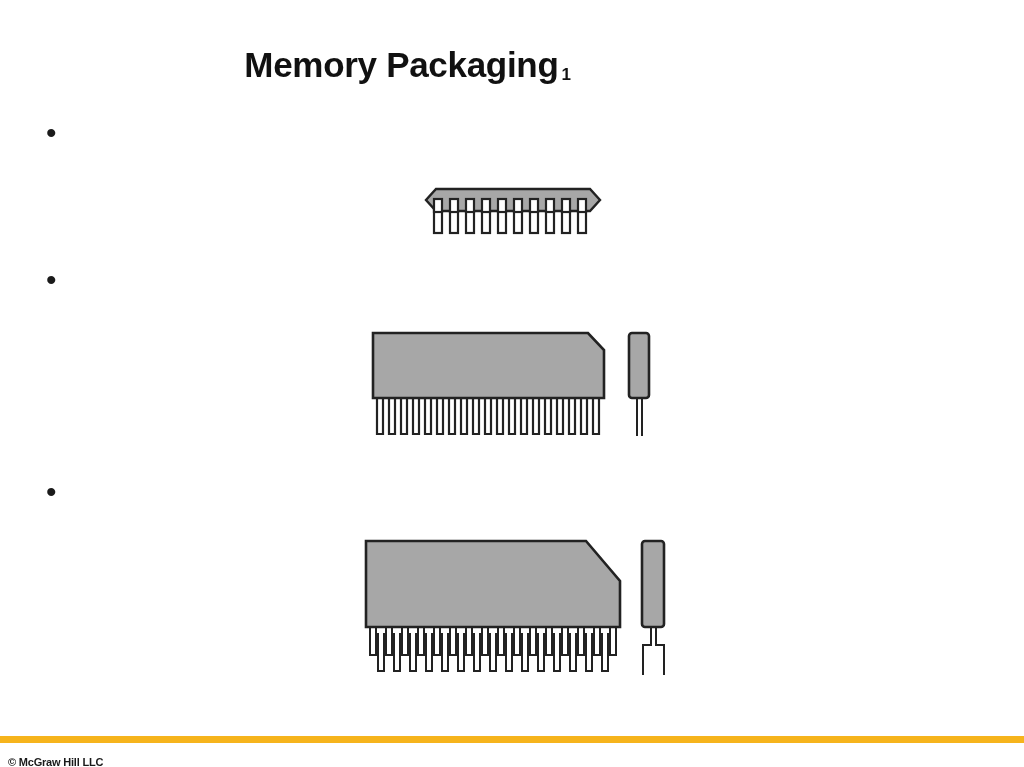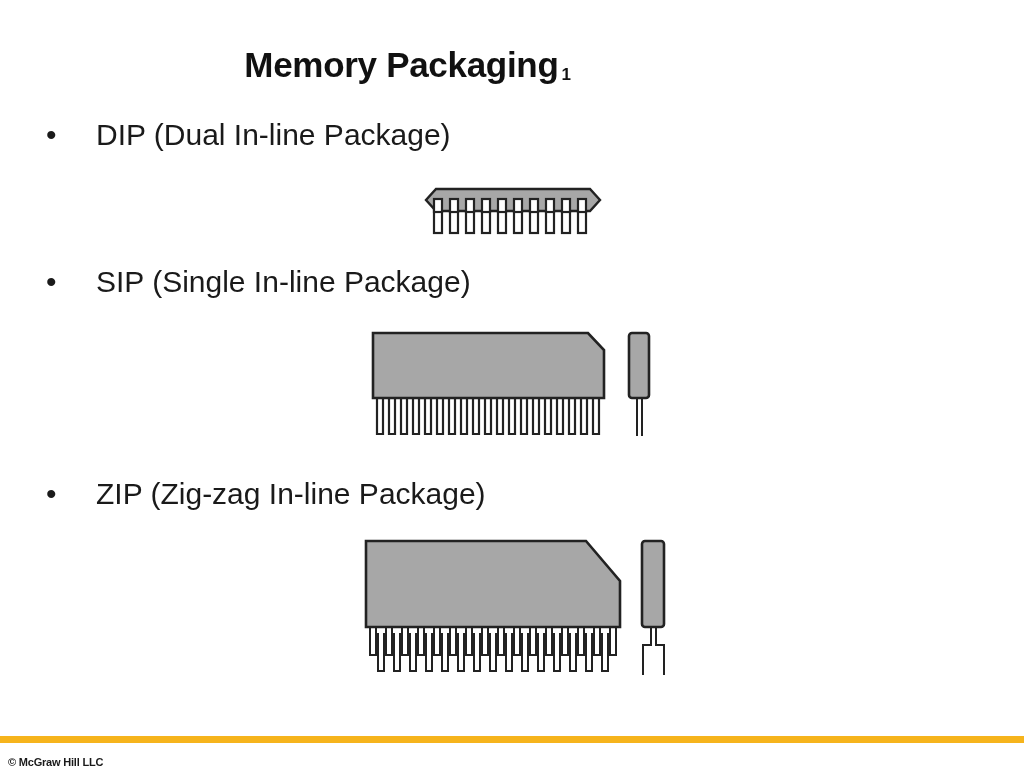--- a/index.html
+++ b/index.html
@@ -104,21 +104,20 @@
 </style>
 </head>
 <body>
 
 <div class="slide-title">
   <span class="title-text">Memory Packaging</span><span class="title-ref">1</span>
 </div>
 
 <div class="bullet-row" id="bullet-dip">
   <span class="bullet-marker">•</span>
-  <span class="bullet-text">DIP (Dual In-line Package)</span>
 </div>
 
 <div class="figure" id="fig-dip">
   <svg width="190" height="58" viewBox="0 0 190 58" xmlns="http://www.w3.org/2000/svg">
 
     <g>
       <rect x="16" y="16" width="8" height="31" fill="#ffffff" stroke="#222222" stroke-width="2.2"></rect>
       <rect x="32" y="16" width="8" height="31" fill="#ffffff" stroke="#222222" stroke-width="2.2"></rect>
       <rect x="48" y="16" width="8" height="31" fill="#ffffff" stroke="#222222" stroke-width="2.2"></rect>
       <rect x="64" y="16" width="8" height="31" fill="#ffffff" stroke="#222222" stroke-width="2.2"></rect>
@@ -142,21 +141,20 @@
       <rect x="112" y="13" width="8" height="13" fill="#ffffff" stroke="#222222" stroke-width="2.2"></rect>
       <rect x="128" y="13" width="8" height="13" fill="#ffffff" stroke="#222222" stroke-width="2.2"></rect>
       <rect x="144" y="13" width="8" height="13" fill="#ffffff" stroke="#222222" stroke-width="2.2"></rect>
       <rect x="160" y="13" width="8" height="13" fill="#ffffff" stroke="#222222" stroke-width="2.2"></rect>
     </g>
   </svg>
 </div>
 
 <div class="bullet-row" id="bullet-sip">
   <span class="bullet-marker">•</span>
-  <span class="bullet-text">SIP (Single In-line Package)</span>
 </div>
 
 <div class="figure" id="fig-sip">
   <svg width="300" height="120" viewBox="0 0 300 120" xmlns="http://www.w3.org/2000/svg">
 
     <g stroke="#222222" stroke-width="2.2" fill="#ffffff">
       <path d="M 11 70 L 11 108 L 17 108 L 17 70"></path>
       <path d="M 23 70 L 23 108 L 29 108 L 29 70"></path>
       <path d="M 35 70 L 35 108 L 41 108 L 41 70"></path>
       <path d="M 47 70 L 47 108 L 53 108 L 53 70"></path>
@@ -181,21 +179,20 @@
 
     <g>
       <rect x="263" y="7" width="20" height="65" rx="3" ry="3" fill="#A7A7A7" stroke="#222222" stroke-width="2.6"></rect>
       <path d="M 271 72 L 271 110 M 276 72 L 276 110" stroke="#222222" stroke-width="2" fill="none"></path>
     </g>
   </svg>
 </div>
 
 <div class="bullet-row" id="bullet-zip">
   <span class="bullet-marker">•</span>
-  <span class="bullet-text">ZIP (Zig-zag In-line Package)</span>
 </div>
 
 <div class="figure" id="fig-zip">
   <svg width="320" height="150" viewBox="0 0 320 150" xmlns="http://www.w3.org/2000/svg">
 
     <g stroke="#222222" stroke-width="2" fill="#ffffff">
       <path d="M 12 92 L 12 122 L 18 122 L 18 92"></path>
       <path d="M 28 92 L 28 122 L 34 122 L 34 92"></path>
       <path d="M 44 92 L 44 122 L 50 122 L 50 92"></path>
       <path d="M 60 92 L 60 122 L 66 122 L 66 92"></path>

